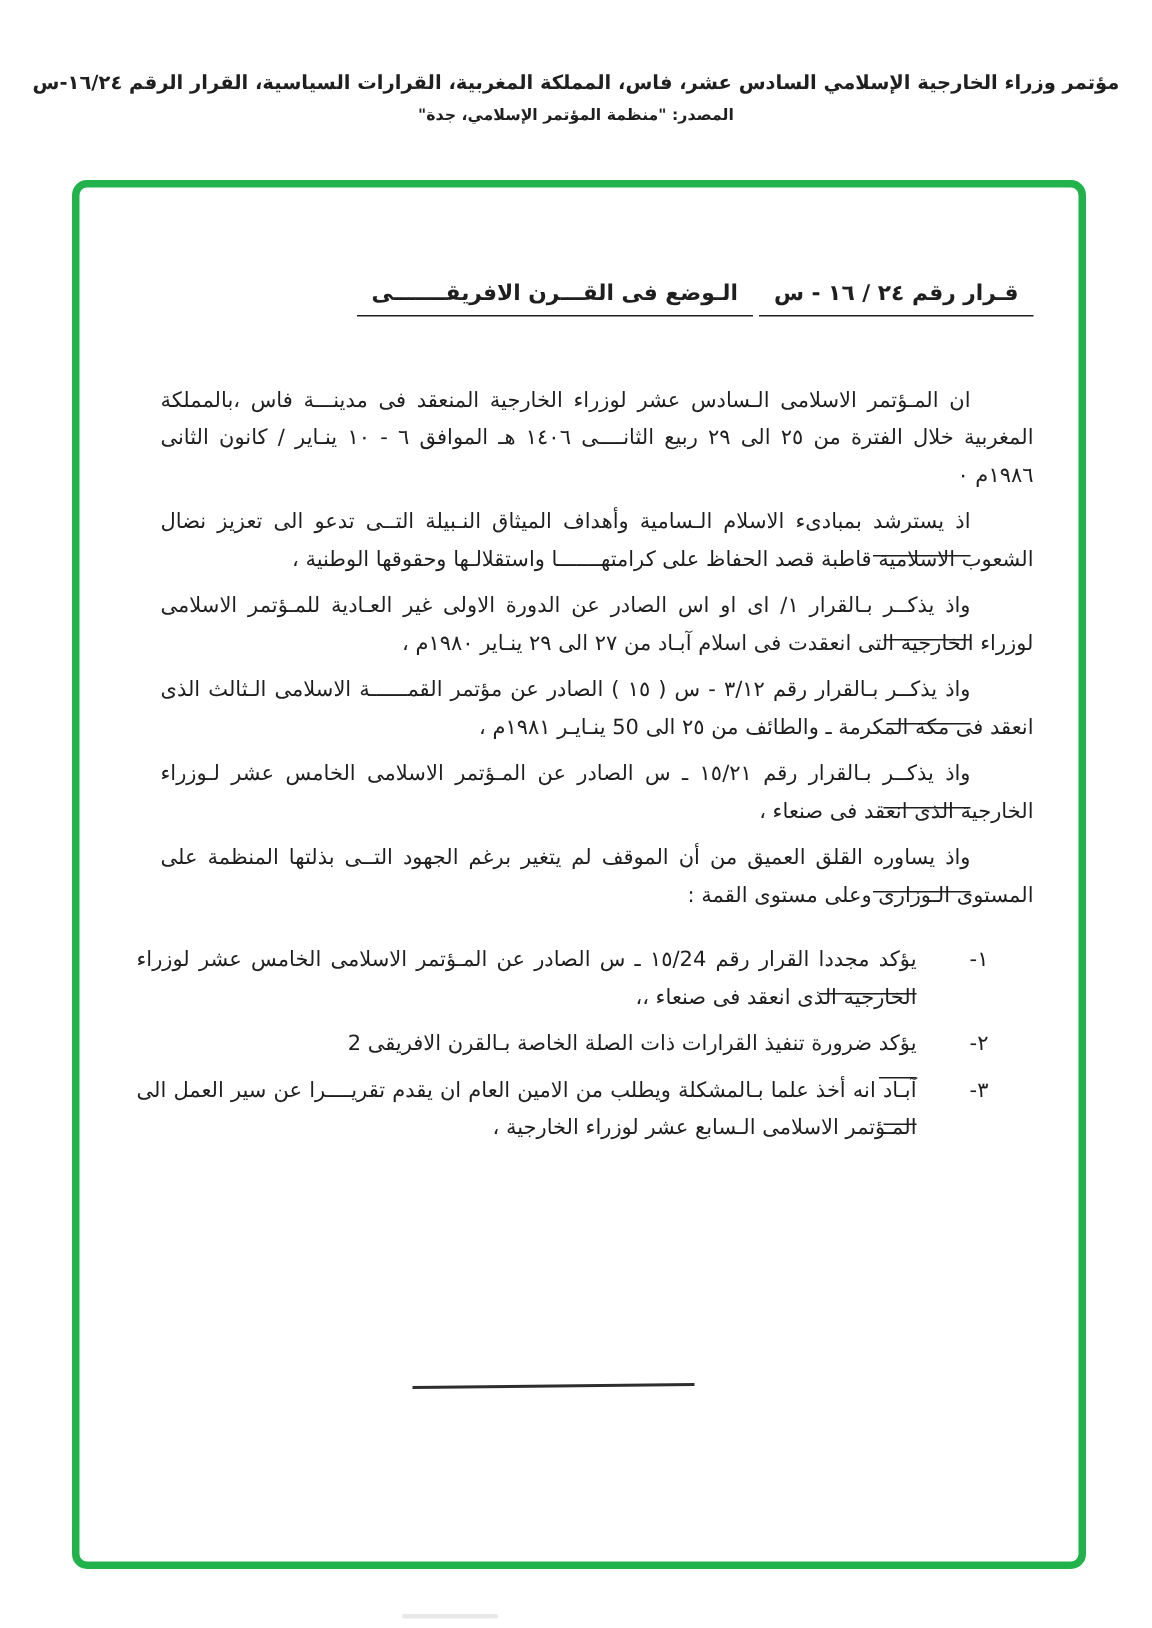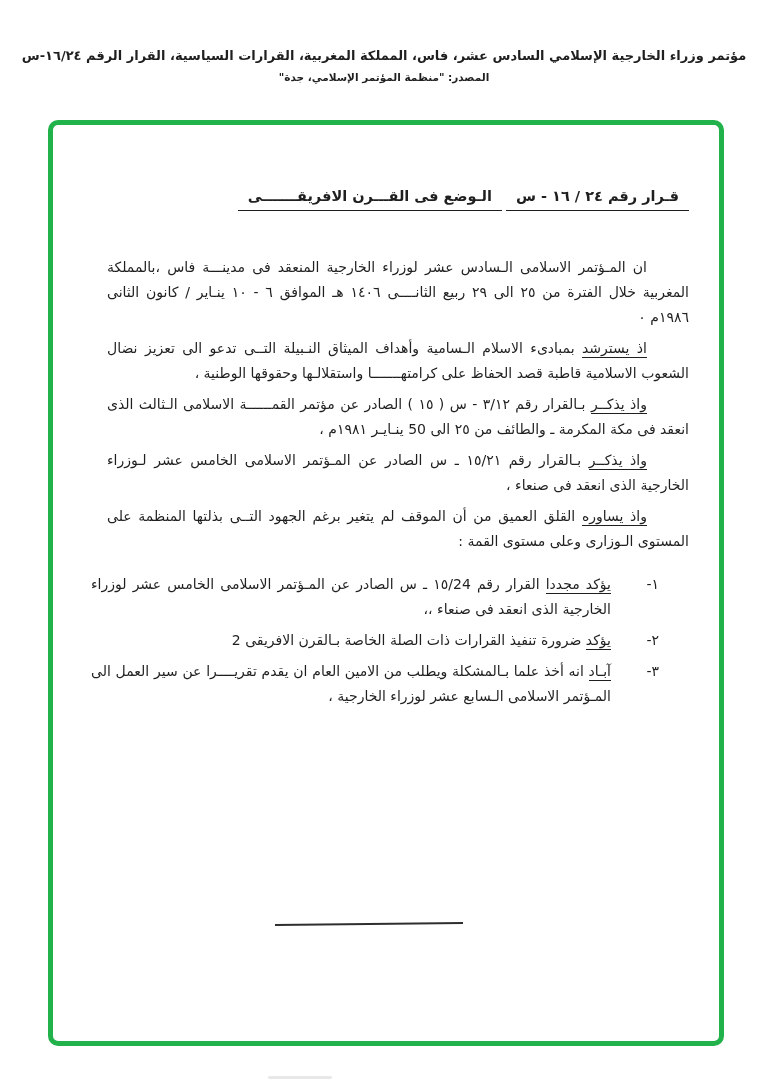--- a/index.html
+++ b/index.html
@@ -32,21 +32,21 @@
     text-align: justify;
   }
   
   .title { display: flex; flex-direction: row; align-items: center; gap: 4px; margin-bottom: 44px; line-height: 22px; }
   .title-line {
     display: inline-block; font-size: 14.5px; font-weight: bold;
     border-bottom: 1.6px solid #1f1f1f; padding: 0 10px 3px;
     white-space: nowrap;
   }
   .para { margin: 0 0 6px 16px; text-indent: 42px; }
-  .lead { border-bottom: 1.6px solid currentColor; padding-bottom: 1px; }
+  .lead { border-bottom: 1.6px solid currentColor; padding-bottom: 14px; }
   .items { margin-top: 18px; }
   .item { display: flex; padding-right: 30px; margin-bottom: 6px; }
   .item-num { flex: 0 0 48px; white-space: nowrap; }
   .item-text { flex: 1; margin: 0; text-align: justify; }
   
   .end-rule {
     position: absolute; top: 798px; left: 222px; width: 188px; height: 0;
     border-top: 2.5px solid #2e2e2e; transform: rotate(-0.6deg);
   }
   
@@ -70,20 +70,21 @@
 
       <div class="title">
         <span class="title-line">قـرار رقم ٢٤ / ١٦ - س</span>
         <span class="title-line">الـوضع فى القـــرن الافريقـــــــى</span>
       </div>
 
       <p class="para"><span>ان المـؤتمر الاسلامى الـسادس عشر لوزراء الخارجية المنعقد فى مدينـــة فاس ،بالمملكة المغربية خلال الفترة من ٢٥ الى ٢٩ ربيع الثانــــى ١٤٠٦ هـ الموافق ٦ - ١٠ ينـاير / كانون الثانى ١٩٨٦م ٠</span></p>
 
       <p class="para"><span class="lead">اذ يسترشد</span><span> بمبادىء الاسلام الـسامية وأهداف الميثاق النـبيلة التــى تدعو الى تعزيز نضال الشعوب الاسلامية قاطبة قصد الحفاظ على كرامتهـــــــا واستقلالـها وحقوقها الوطنية ،</span></p>
 
+      <p class="para"><span class="lead">واذ يذكــر</span><span> بـالقرار ١/ اى او اس الصادر عن الدورة الاولى غير العـادية للمـؤتمر الاسلامى لوزراء الخارجية التى انعقدت فى اسلام آبـاد من ٢٧ الى ٢٩ ينـاير ١٩٨٠م ،</span></p>
 
       <p class="para"><span class="lead">واذ يذكــر</span><span> بـالقرار رقم ٣/١٢ - س ( ١٥ ) الصادر عن مؤتمر القمــــــة الاسلامى الـثالث الذى انعقد فى مكة المكرمة ـ والطائف من ٢٥ الى 50 ينـايـر ١٩٨١م ،</span></p>
 
       <p class="para"><span class="lead">واذ يذكــر</span><span> بـالقرار رقم ١٥/٢١ ـ س الصادر عن المـؤتمر الاسلامى الخامس عشر لـوزراء الخارجية الذى انعقد فى صنعاء ،</span></p>
 
       <p class="para"><span class="lead">واذ يساوره</span><span> القلق العميق من أن الموقف لم يتغير برغم الجهود التــى بذلتها المنظمة على المستوى الـوزارى وعلى مستوى القمة :</span></p>
 
       <div class="items">
 
         <div class="item">

